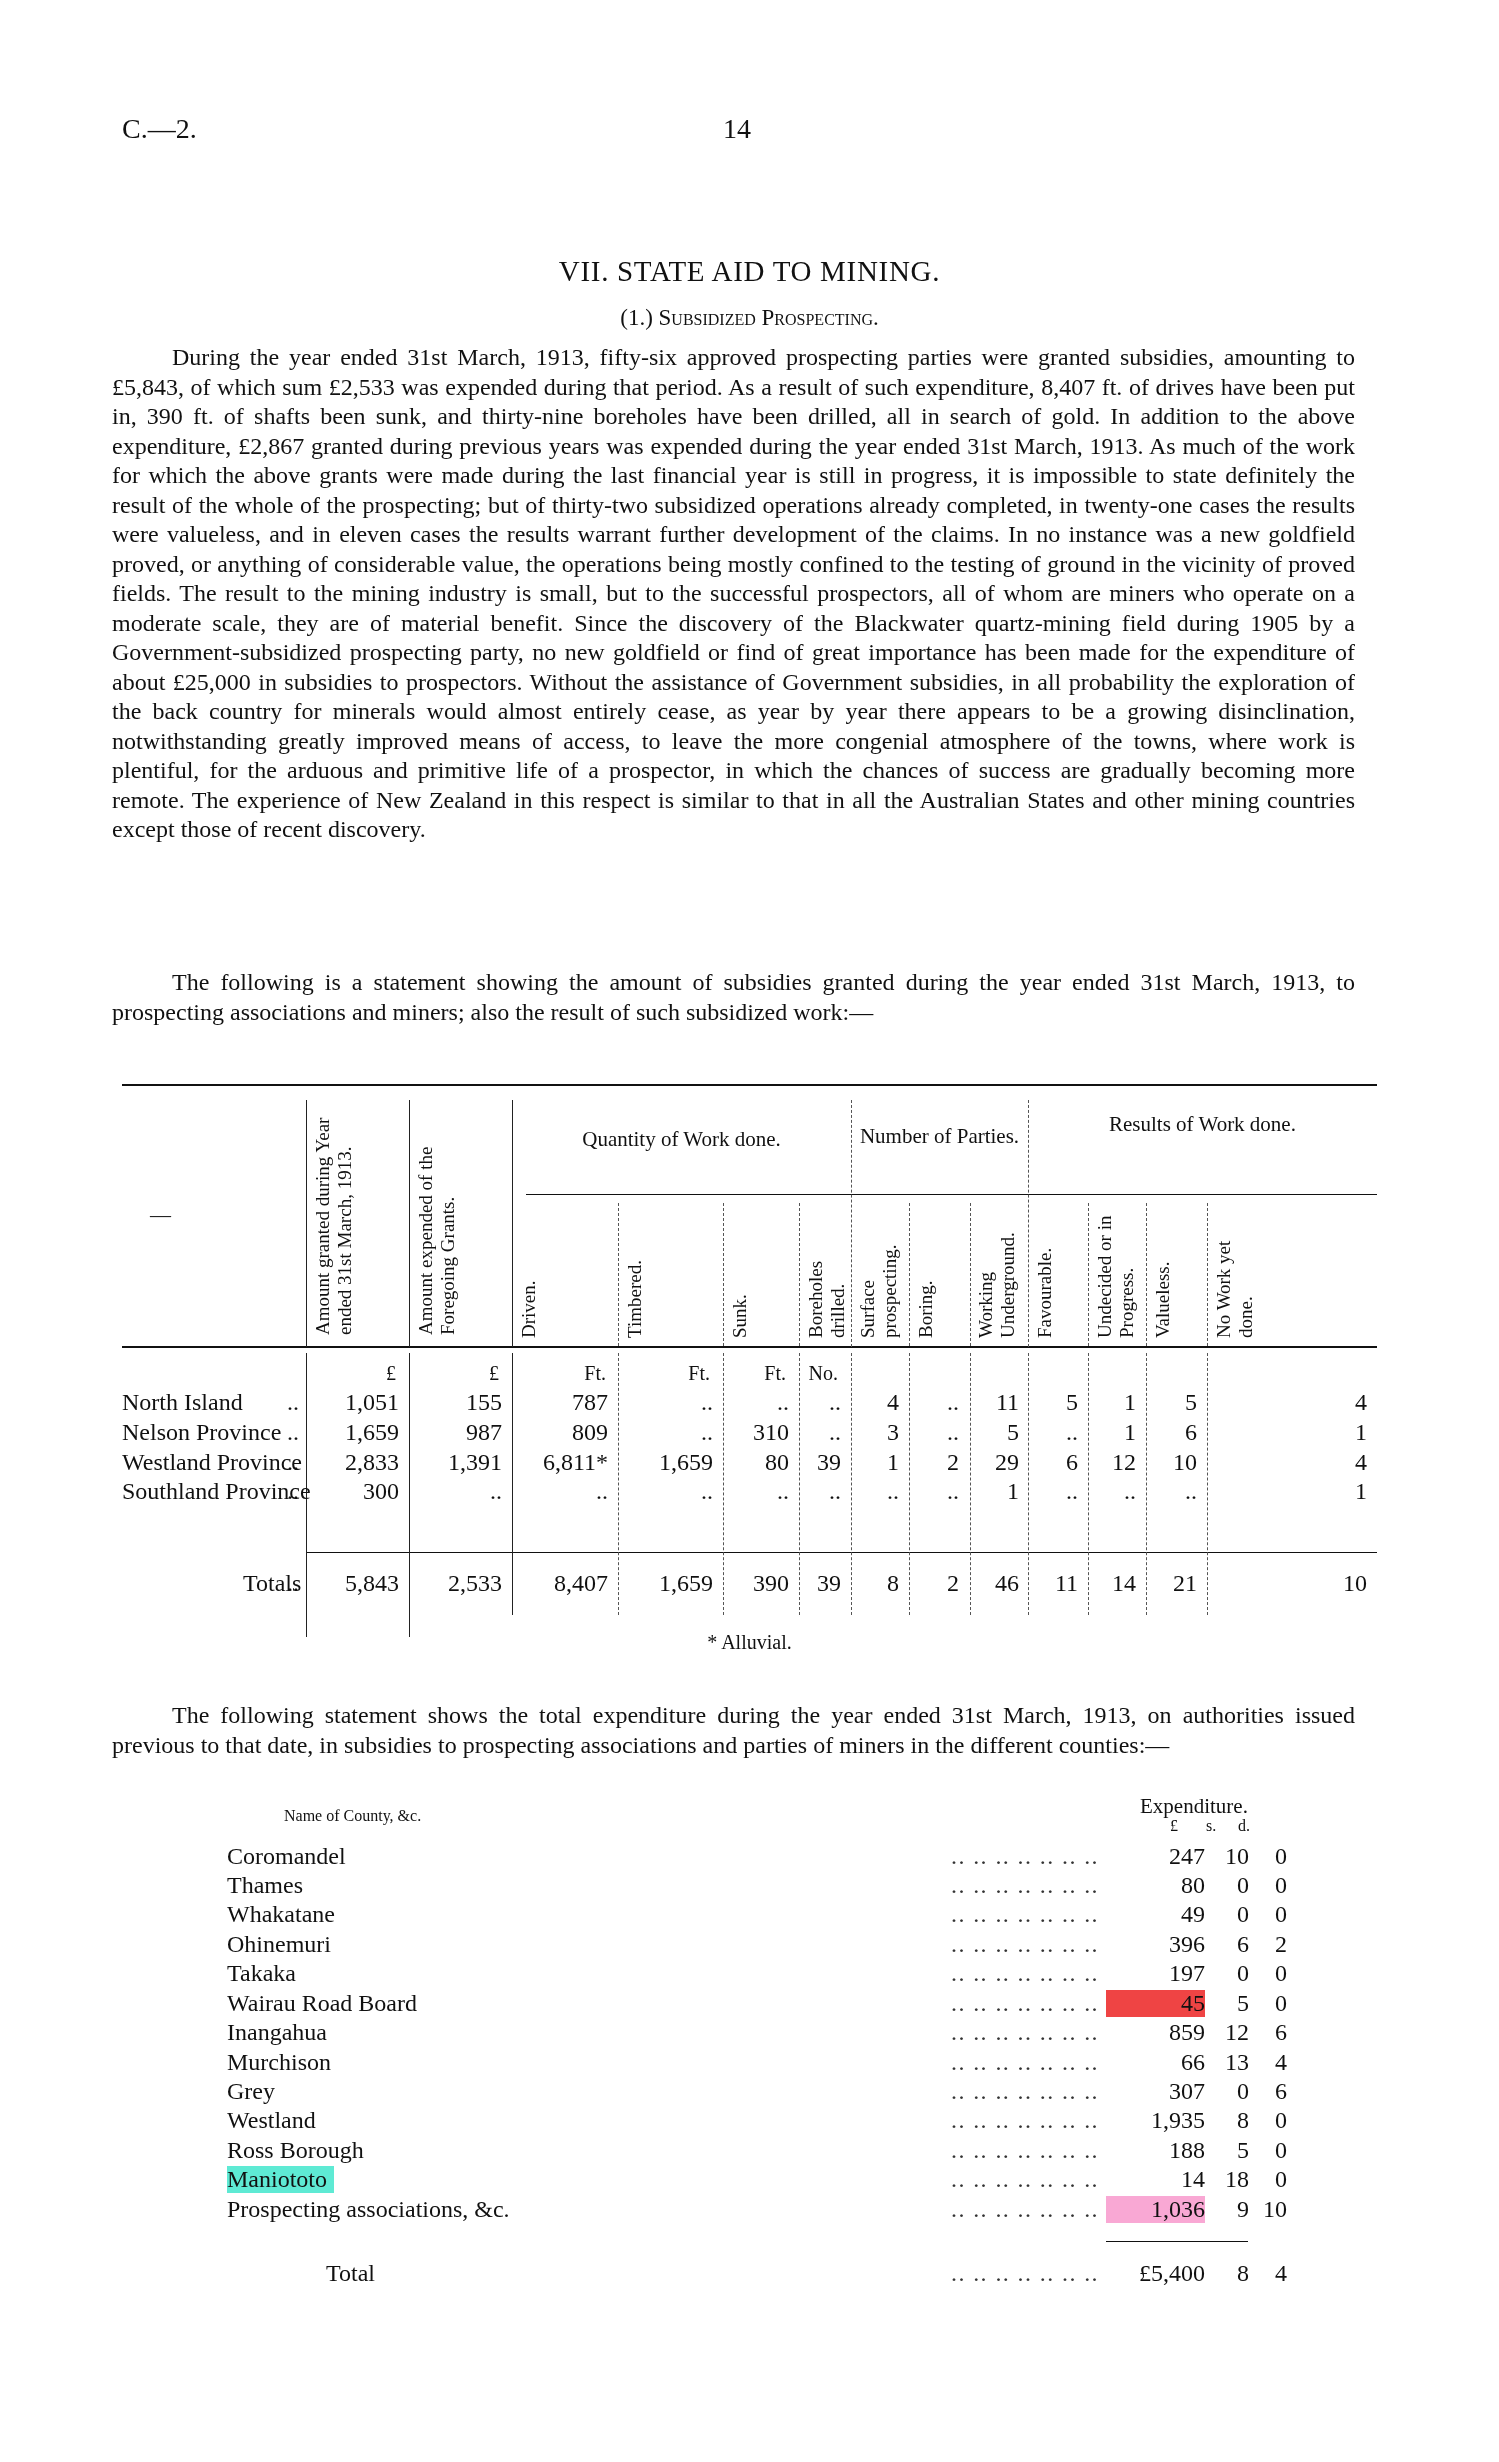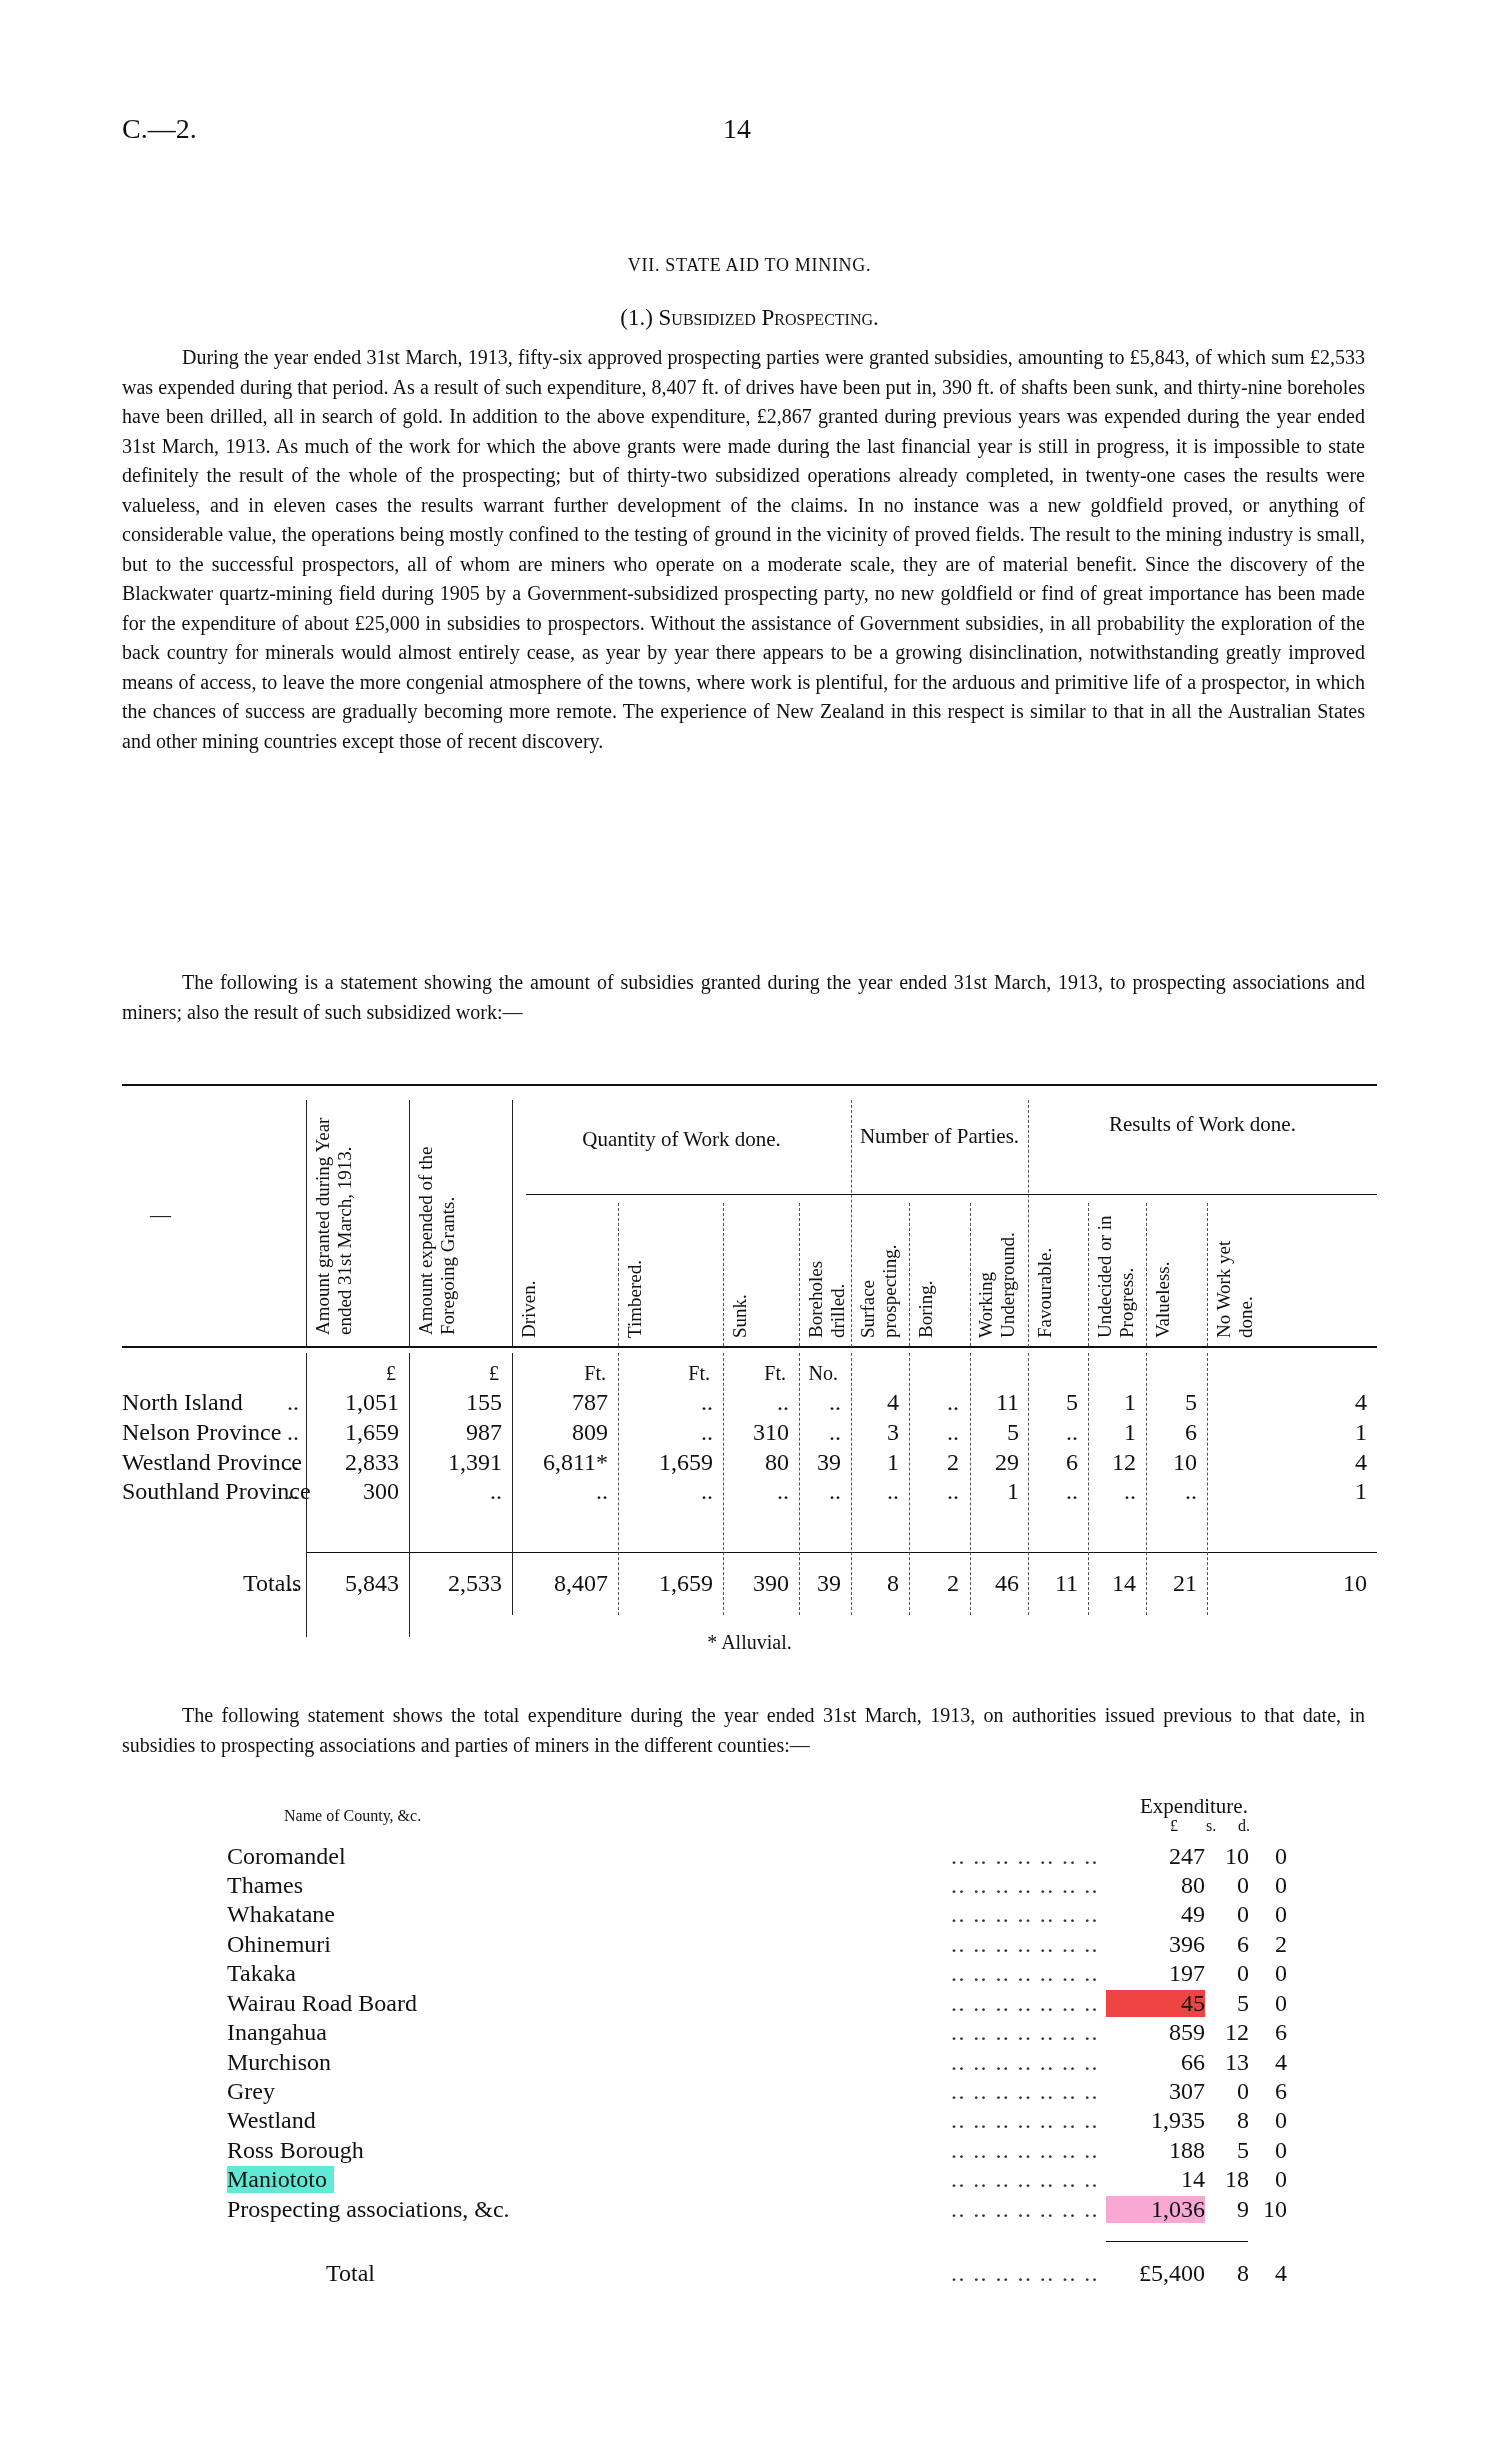--- a/index.html
+++ b/index.html
@@ -3,24 +3,24 @@
 <meta charset="utf-8">
 <style>
   html, body { margin:0; padding:0; background:#ffffff; }
   body { width:1499px; height:2462px; position:relative; overflow:hidden;
          font-family:"Liberation Serif","DejaVu Serif",serif; color:#111; }
   .abs { position:absolute; }
   .hdr { font-size:28px; top:113px; }
   #hdr-left { left:122px; }
   #hdr-center { left:723px; }
   .title { left:0; width:1499px; text-align:center; }
-  #sec-title { top:255px; font-size:18px; letter-spacing:0.7px; }
+  #sec-title { top:255px; font-size:29px; letter-spacing:0.7px; }
   #sub-title { top:305px; font-size:23px; }
   #sub-title .sc { font-variant:small-caps; }
-  .para { left:122px; width:1243px; font-size:20px; line-height:29.5px; text-align:justify; }
+  .para { left:112px; width:1243px; font-size:24px; line-height:29.5px; text-align:justify; }
   .para p { margin:0; text-indent:60px; }
   #para1 { top:343px; }
   #para2 { top:968px; }
   
   #tbl { left:122px; top:1084px; width:1255px; }
   .rule { position:absolute; left:0; height:2.1px; background:#111; }
   .vline { position:absolute; width:0; border-left:1.4px solid #222; }
   .vdash { position:absolute; width:0; border-left:1.4px dashed #555; }
   .vtext { position:absolute; writing-mode:vertical-rl; transform:rotate(180deg);
            font-size:19px; line-height:22px; white-space:pre-line; text-align:left; }

